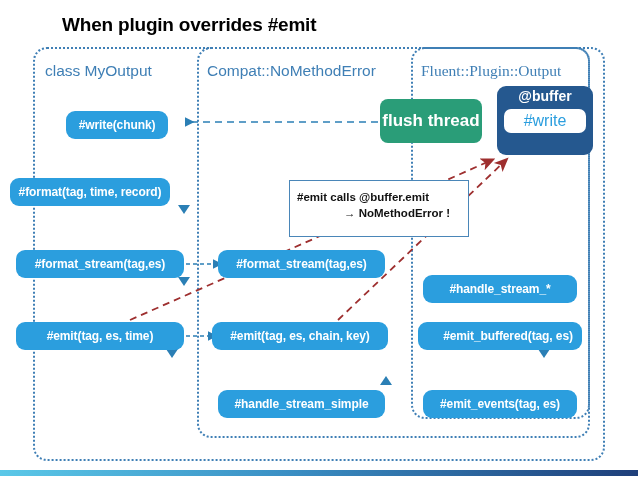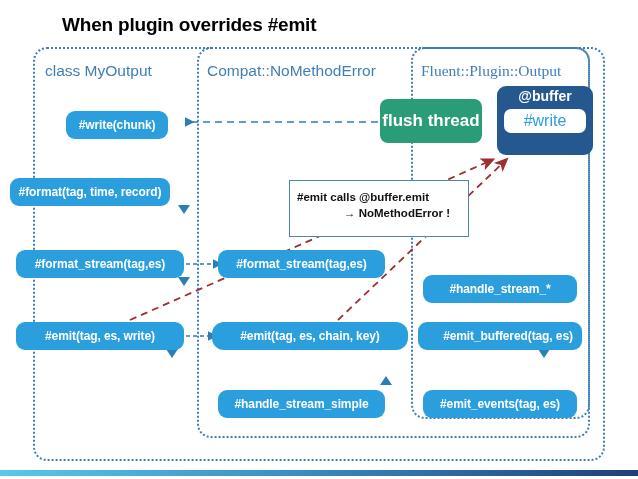--- a/index.html
+++ b/index.html
@@ -74,21 +74,21 @@
   }
 
   
   #pill-write         { left: 66px;  top: 111px; width: 102px; }
   #pill-format        { left: 10px;  top: 178px; width: 160px; }
   #pill-format-stream { left: 16px;  top: 250px; width: 168px; }
   #pill-emit          { left: 16px;  top: 322px; width: 168px; }
 
   
   #pill-format-stream2 { left: 218px; top: 250px; width: 167px; }
-  #pill-emit2          { left: 212px; top: 322px; width: 196px; border-radius: 12px; }
+  #pill-emit2          { left: 212px; top: 322px; width: 176px; }
   #pill-handle-simple  { left: 218px; top: 390px; width: 167px; }
 
   
   #pill-handle-star   { left: 423px; top: 250px; width: 154px; margin-top: 25px; }
   #pill-emit-buffered { left: 418px; top: 322px; width: 164px; padding-left: 16px; }
   #pill-emit-events   { left: 423px; top: 390px; width: 154px; }
 
   
   #box-flush {
     position: absolute;
@@ -216,21 +216,21 @@
     <line x1="186" y1="264" x2="214" y2="264" stroke="#2b7fb5" stroke-width="1.4" stroke-dasharray="4,3" marker-end="url(#tri-right)"></line>
     <line x1="186" y1="336" x2="209" y2="336" stroke="#2b7fb5" stroke-width="1.4" stroke-dasharray="4,3" marker-end="url(#tri-right)"></line>
 
     <line x1="130" y1="320" x2="492" y2="160" stroke="#9e2f2f" stroke-width="1.8" stroke-dasharray="7,5" marker-end="url(#arrow-red)"></line>
     <line x1="338" y1="320" x2="506" y2="160" stroke="#9e2f2f" stroke-width="1.8" stroke-dasharray="7,5" marker-end="url(#arrow-red)"></line>
   </svg>
 
   <div class="pill" id="pill-write">#write(chunk)</div>
   <div class="pill" id="pill-format">#format(tag, time, record)</div>
   <div class="pill" id="pill-format-stream">#format_stream(tag,es)</div>
-  <div class="pill" id="pill-emit">#emit(tag, es, write)</div>
+  <div class="pill" id="pill-emit">#emit(tag, es, time)</div>
 
   <div class="pill" id="pill-format-stream2">#format_stream(tag,es)</div>
   <div class="pill" id="pill-emit2">#emit(tag, es, chain, key)</div>
   <div class="pill" id="pill-handle-simple">#handle_stream_simple</div>
 
   <div class="pill" id="pill-handle-star">#handle_stream_*</div>
   <div class="pill" id="pill-emit-buffered">#emit_buffered(tag, es)</div>
   <div class="pill" id="pill-emit-events">#emit_events(tag, es)</div>
 
   <div id="box-flush">flush thread</div>

